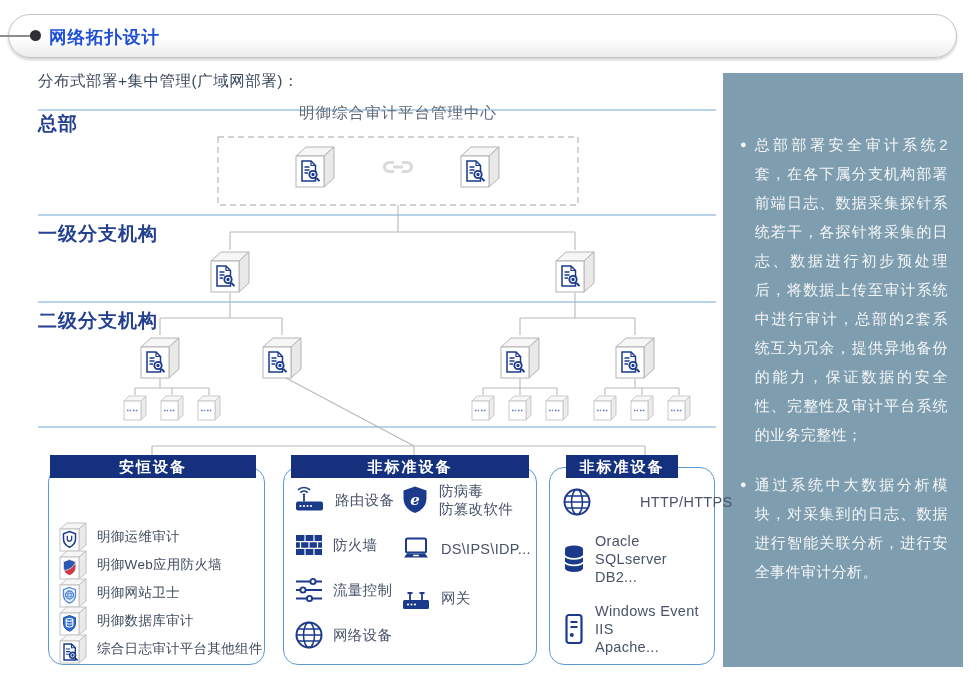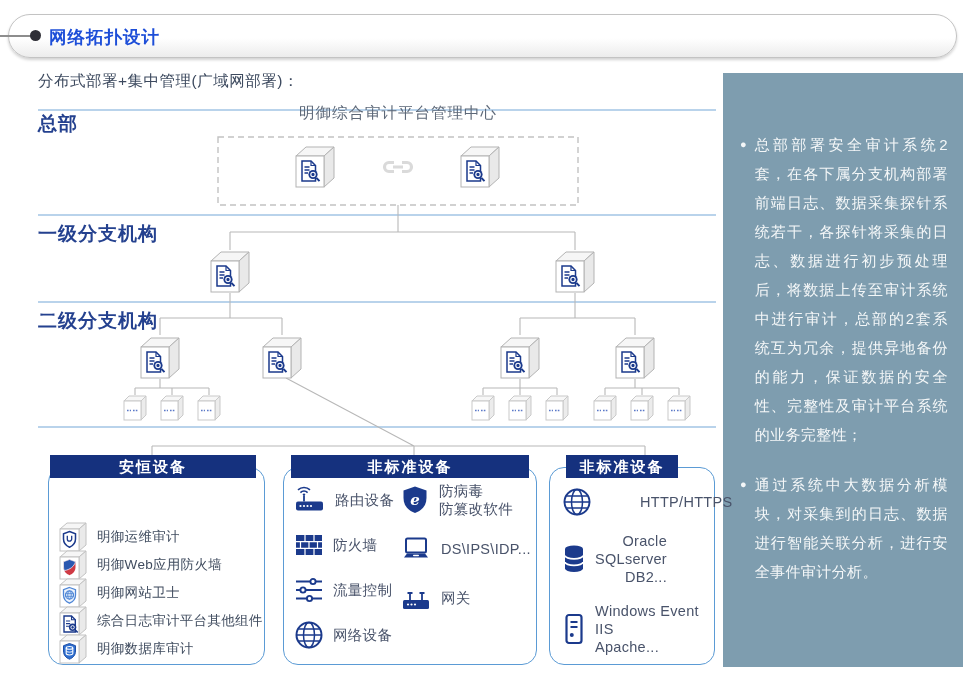--- a/index.html
+++ b/index.html
@@ -275,32 +275,32 @@
     <span class="icon-cell">
         <svg width="30" height="32">
           <use href="#ic-guard-shield"></use>
         </svg>
       </span>
     <span class="dev-label">明御网站卫士</span>
   </div>
   <div class="dev-item" style="height:28px;">
     <span class="icon-cell">
         <svg width="30" height="32">
+          <use href="#ic-db-shield"></use>
+        </svg>
+      </span>
+    <span class="dev-label">明御数据库审计</span>
+  </div>
+  <div class="dev-item" style="height:28px;">
+    <span class="icon-cell">
+        <svg width="30" height="32">
           <use href="#ic-log-doc"></use>
         </svg>
       </span>
     <span class="dev-label">综合日志审计平台其他组件</span>
-  </div>
-  <div class="dev-item" style="height:28px;">
-    <span class="icon-cell">
-        <svg width="30" height="32">
-          <use href="#ic-db-shield"></use>
-        </svg>
-      </span>
-    <span class="dev-label">明御数据库审计</span>
   </div>
 </div>
 
 <div class="dev-box" style="left:283px;top:467px;width:252px;height:196px;"></div>
 <div class="dev-band" style="left:291px;top:455px;width:238px;">非标准设备</div>
 <div class="dev-list" style="left:294px;top:481px;gap:7px;">
   <div class="dev-item" style="height:38px;">
     <span class="icon-cell">
         <svg width="32" height="28">
           <use href="#ic-router"></use>
@@ -365,21 +365,21 @@
 <div class="dev-band" style="left:566px;top:455px;width:112px;">非标准设备</div>
 <div class="dev-list" style="left:562px;top:486px;gap:12px;">
   <div class="dev-item" style="height:32px;gap:48px;">
     <span class="icon-cell">
         <svg width="30" height="30">
           <use href="#ic-globe"></use>
         </svg>
       </span>
     <span class="dev-label big-label">HTTP/HTTPS</span>
   </div>
-  <div class="dev-item" style="height:58px;text-align:right;">
+  <div class="dev-item" style="height:58px;">
     <span class="icon-cell">
         <svg width="24" height="30">
           <use href="#ic-database"></use>
         </svg>
       </span>
     <span class="dev-label big-label pre">Oracle
 SQLserver
 DB2...</span>
   </div>
   <div class="dev-item" style="height:58px;">

